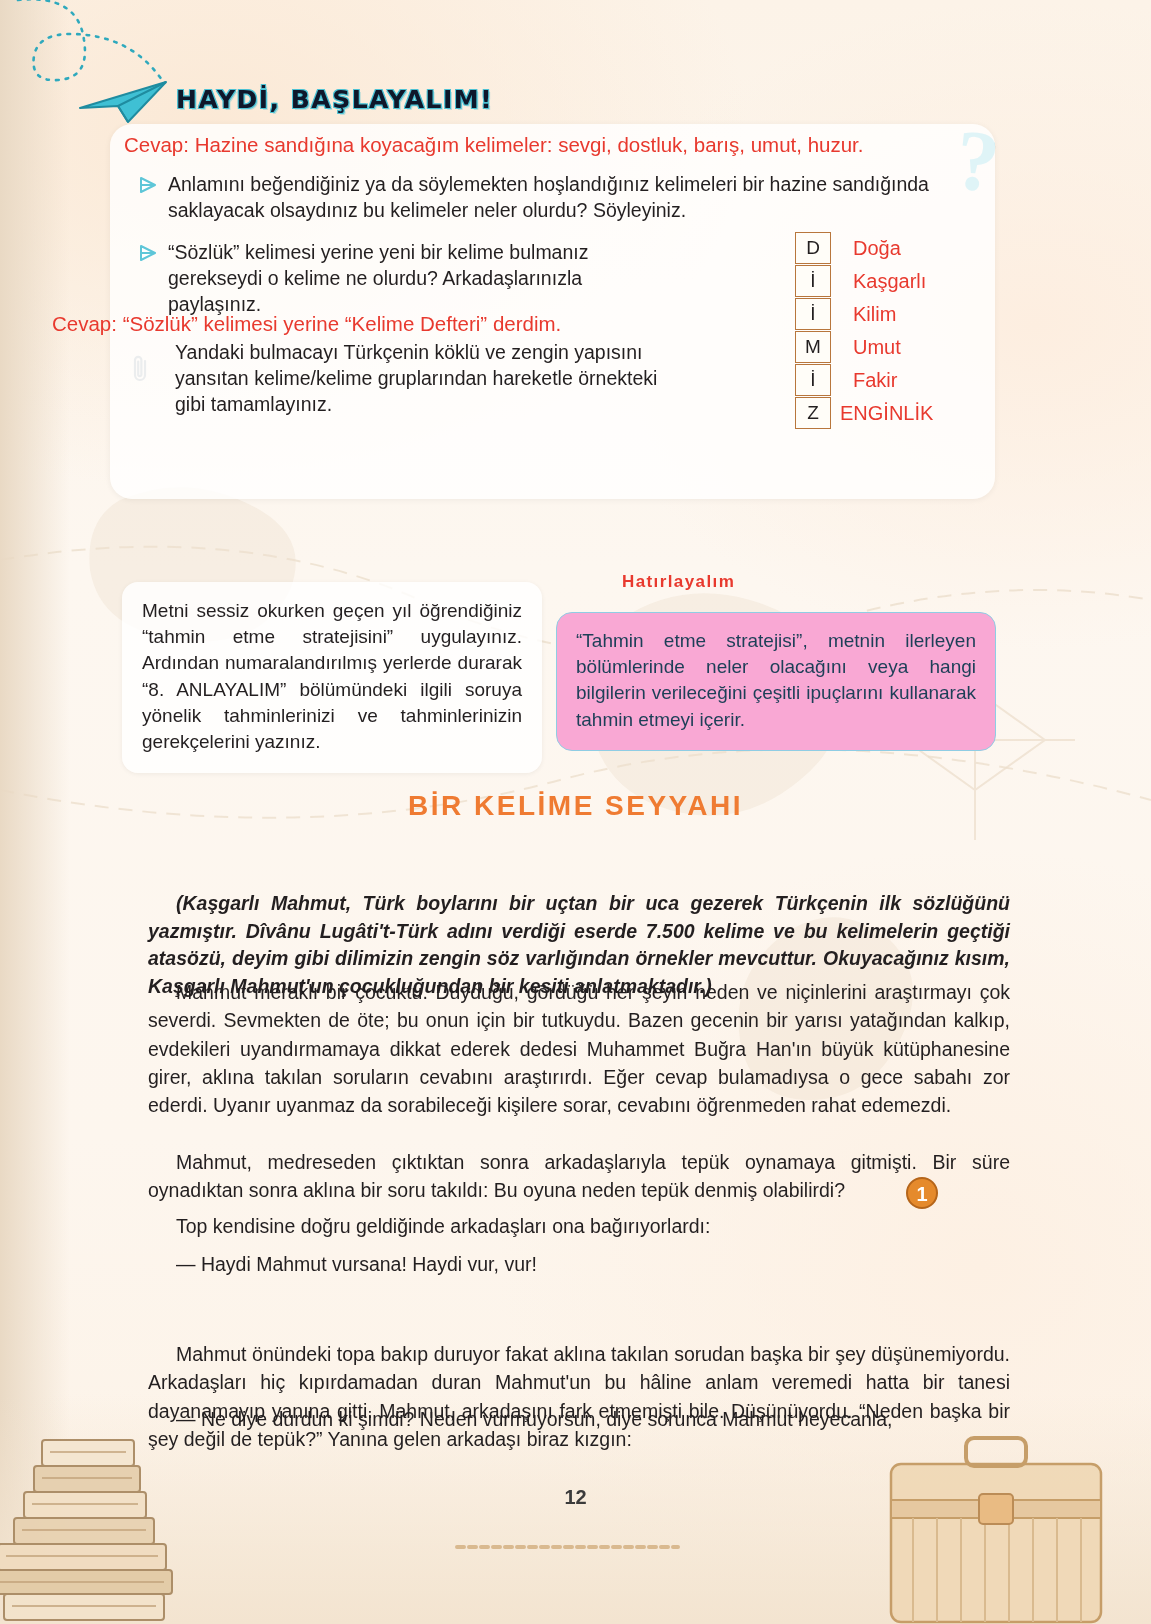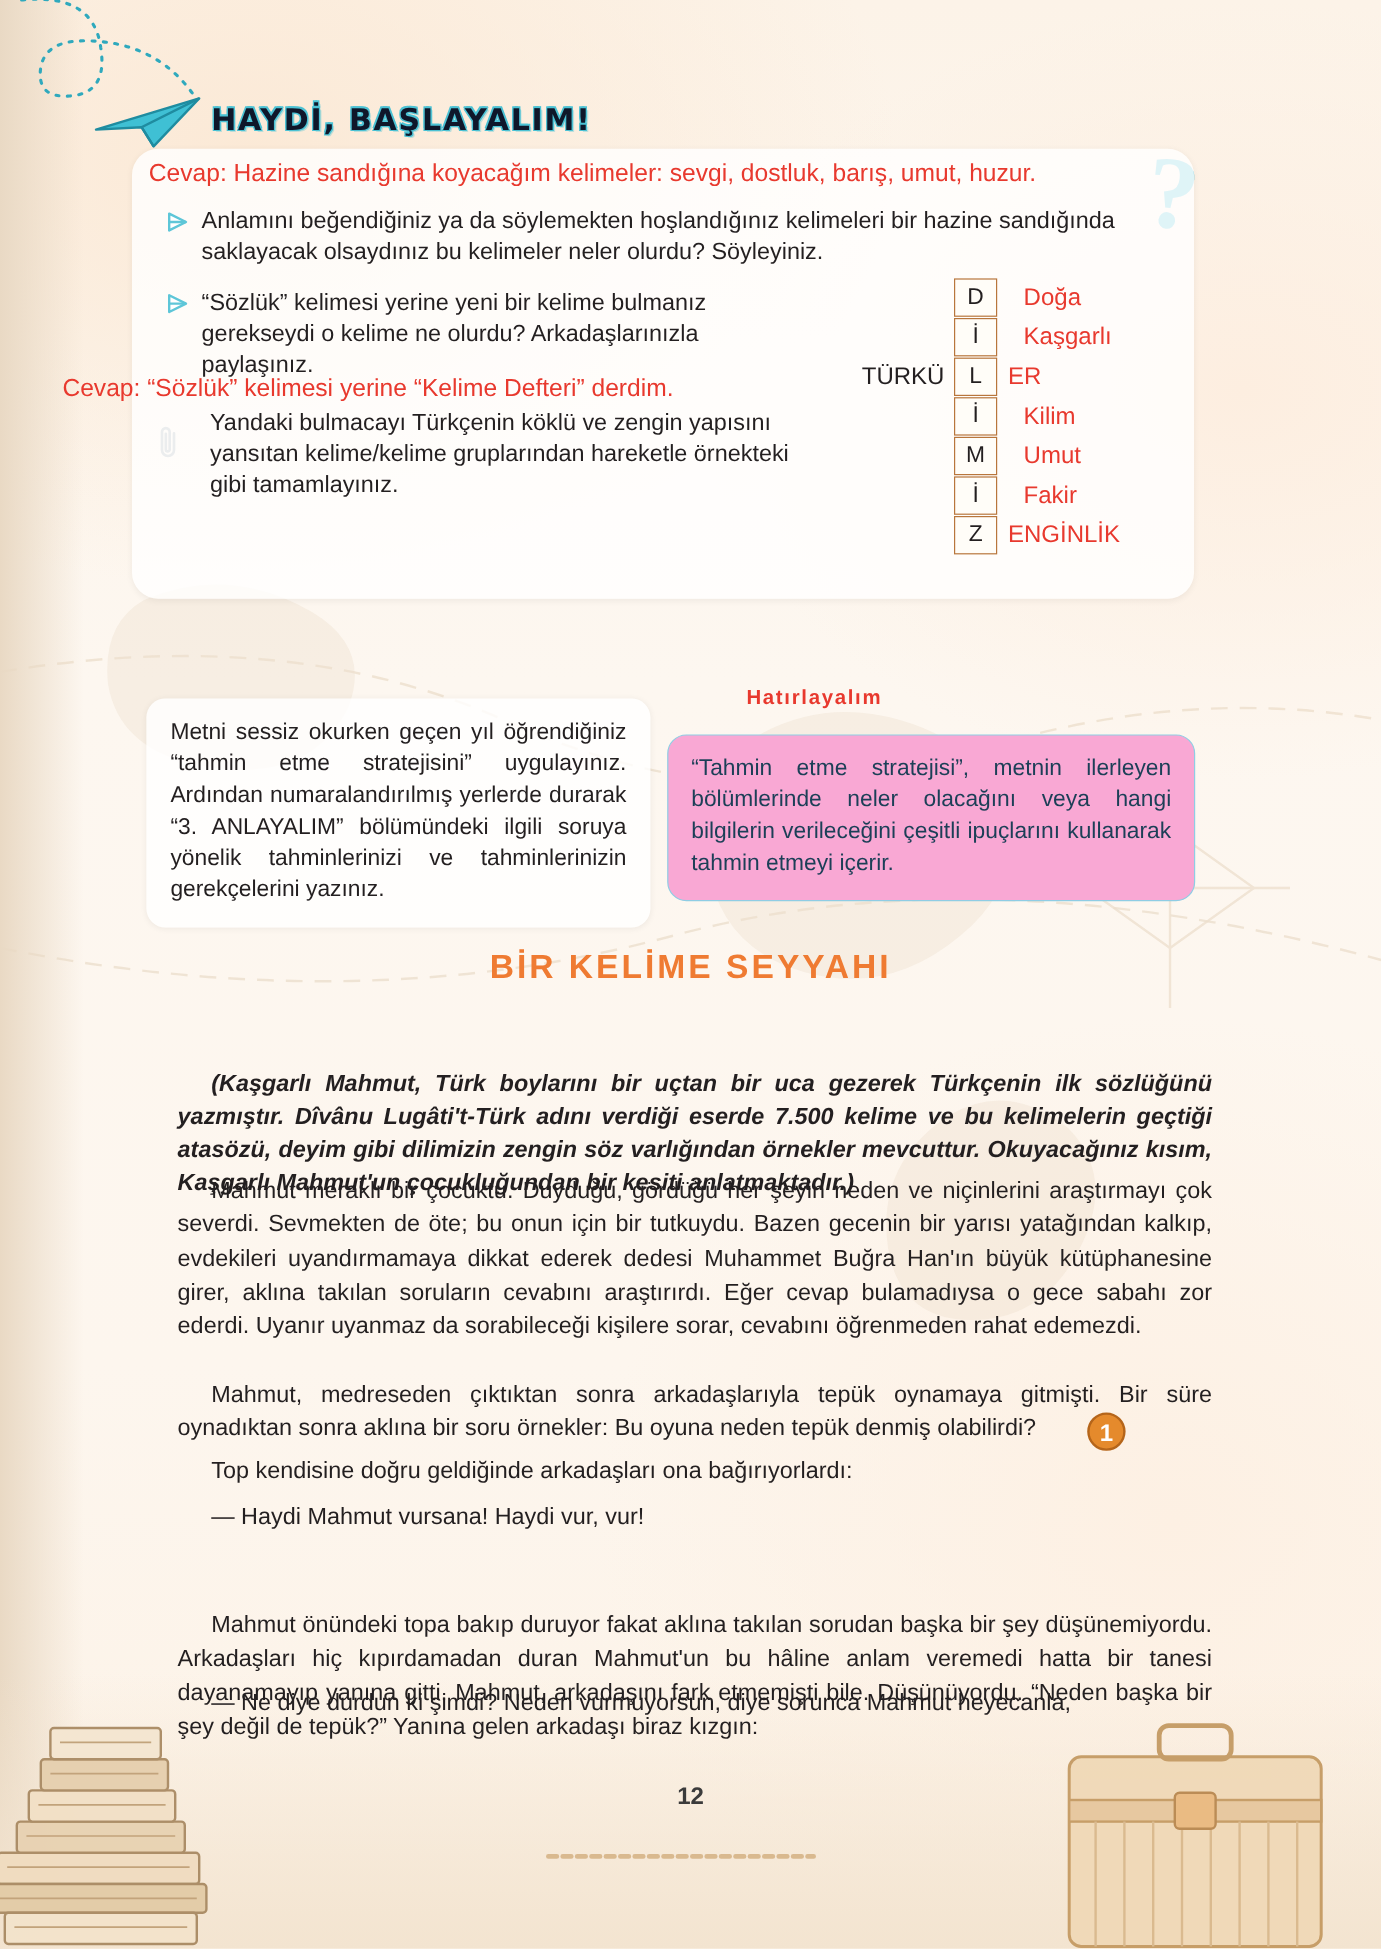--- a/index.html
+++ b/index.html
@@ -416,25 +416,20 @@
     <div class="cw-left"></div>
     <div class="cw-cell">D</div>
     <div class="cw-right indent">Doğa</div>
   </div>
   <div class="cw-row">
     <div class="cw-left"></div>
     <div class="cw-cell">İ</div>
     <div class="cw-right indent">Kaşgarlı</div>
   </div>
   <div class="cw-row">
-    <div class="cw-left">TÜRKÜ</div>
-    <div class="cw-cell">L</div>
-    <div class="cw-right">ER</div>
-  </div>
-  <div class="cw-row">
     <div class="cw-left"></div>
     <div class="cw-cell">İ</div>
     <div class="cw-right indent">Kilim</div>
   </div>
   <div class="cw-row">
     <div class="cw-left"></div>
     <div class="cw-cell">M</div>
     <div class="cw-right indent">Umut</div>
   </div>
   <div class="cw-row">
@@ -443,34 +438,34 @@
     <div class="cw-right indent">Fakir</div>
   </div>
   <div class="cw-row">
     <div class="cw-left"></div>
     <div class="cw-cell">Z</div>
     <div class="cw-right">ENGİNLİK</div>
   </div>
 </div>
 
 <div class="box-left">
-  <p>Metni sessiz okurken geçen yıl öğrendiğiniz “tahmin etme stratejisini” uygulayınız. Ardından numaralandırılmış yerlerde durarak “3. ANLAYALIM” bölümündeki ilgili soruya yönelik tahminlerinizi ve tahminlerinizin gerekçelerini yazınız.</p>
+  <p>Metni sessiz okurken geçen yıl öğrendiğiniz “tahmin etme stratejisini” uygulayınız. Ardından numaralandırılmış yerlerde durarak “8. ANLAYALIM” bölümündeki ilgili soruya yönelik tahminlerinizi ve tahminlerinizin gerekçelerini yazınız.</p>
 </div>
 
 <div class="hatirlayalim-title">Hatırlayalım</div>
 <div class="box-right">
   <p>“Tahmin etme stratejisi”, metnin ilerleyen bölümlerinde neler olacağını veya hangi bilgilerin verileceğini çeşitli ipuçlarını kullanarak tahmin etmeyi içerir.</p>
 </div>
 
 <div class="reading-title">BİR KELİME SEYYAHI</div>
 
 <div class="intro-par">(Kaşgarlı Mahmut, Türk boylarını bir uçtan bir uca gezerek Türkçenin ilk sözlüğünü yazmıştır. Dîvânu Lugâti't-Türk adını verdiği eserde 7.500 kelime ve bu kelimelerin geçtiği atasözü, deyim gibi dilimizin zengin söz varlığından örnekler mevcuttur. Okuyacağınız kısım, Kaşgarlı Mahmut'un çocukluğundan bir kesiti anlatmaktadır.)</div>
 
 <div class="body-par p1">Mahmut meraklı bir çocuktu. Duyduğu, gördüğü her şeyin neden ve niçinlerini araştırmayı çok severdi. Sevmekten de öte; bu onun için bir tutkuydu. Bazen gecenin bir yarısı yatağından kalkıp, evdekileri uyandırmamaya dikkat ederek dedesi Muhammet Buğra Han'ın büyük kütüphanesine girer, aklına takılan soruların cevabını araştırırdı. Eğer cevap bulamadıysa o gece sabahı zor ederdi. Uyanır uyanmaz da sorabileceği kişilere sorar, cevabını öğrenmeden rahat edemezdi.</div>
-<div class="body-par p2">Mahmut, medreseden çıktıktan sonra arkadaşlarıyla tepük oynamaya gitmişti. Bir süre oynadıktan sonra aklına bir soru örnekler: Bu oyuna neden tepük denmiş olabilirdi?</div>
+<div class="body-par p2">Mahmut, medreseden çıktıktan sonra arkadaşlarıyla tepük oynamaya gitmişti. Bir süre oynadıktan sonra aklına bir soru takıldı: Bu oyuna neden tepük denmiş olabilirdi?</div>
 <div class="body-par p3">Top kendisine doğru geldiğinde arkadaşları ona bağırıyorlardı:</div>
 <div class="body-par p4">— Haydi Mahmut vursana! Haydi vur, vur!</div>
 <div class="body-par p5">Mahmut önündeki topa bakıp duruyor fakat aklına takılan sorudan başka bir şey düşünemiyordu. Arkadaşları hiç kıpırdamadan duran Mahmut'un bu hâline anlam veremedi hatta bir tanesi dayanamayıp yanına gitti. Mahmut, arkadaşını fark etmemişti bile. Düşünüyordu. “Neden başka bir şey değil de tepük?” Yanına gelen arkadaşı biraz kızgın:</div>
 <div class="body-par p6">— Ne diye durdun ki şimdi? Neden vurmuyorsun, diye sorunca Mahmut heyecanla,</div>
 
 <svg class="marker-1" viewBox="0 0 34 34">
   <circle cx="17" cy="17" r="15" fill="#e58a2c" stroke="#b5651a" stroke-width="2"></circle>
   <text x="17" y="25" text-anchor="middle" font-family="Liberation Sans, sans-serif" font-size="20" font-weight="bold" fill="#ffffff">1</text>
 </svg>
 

